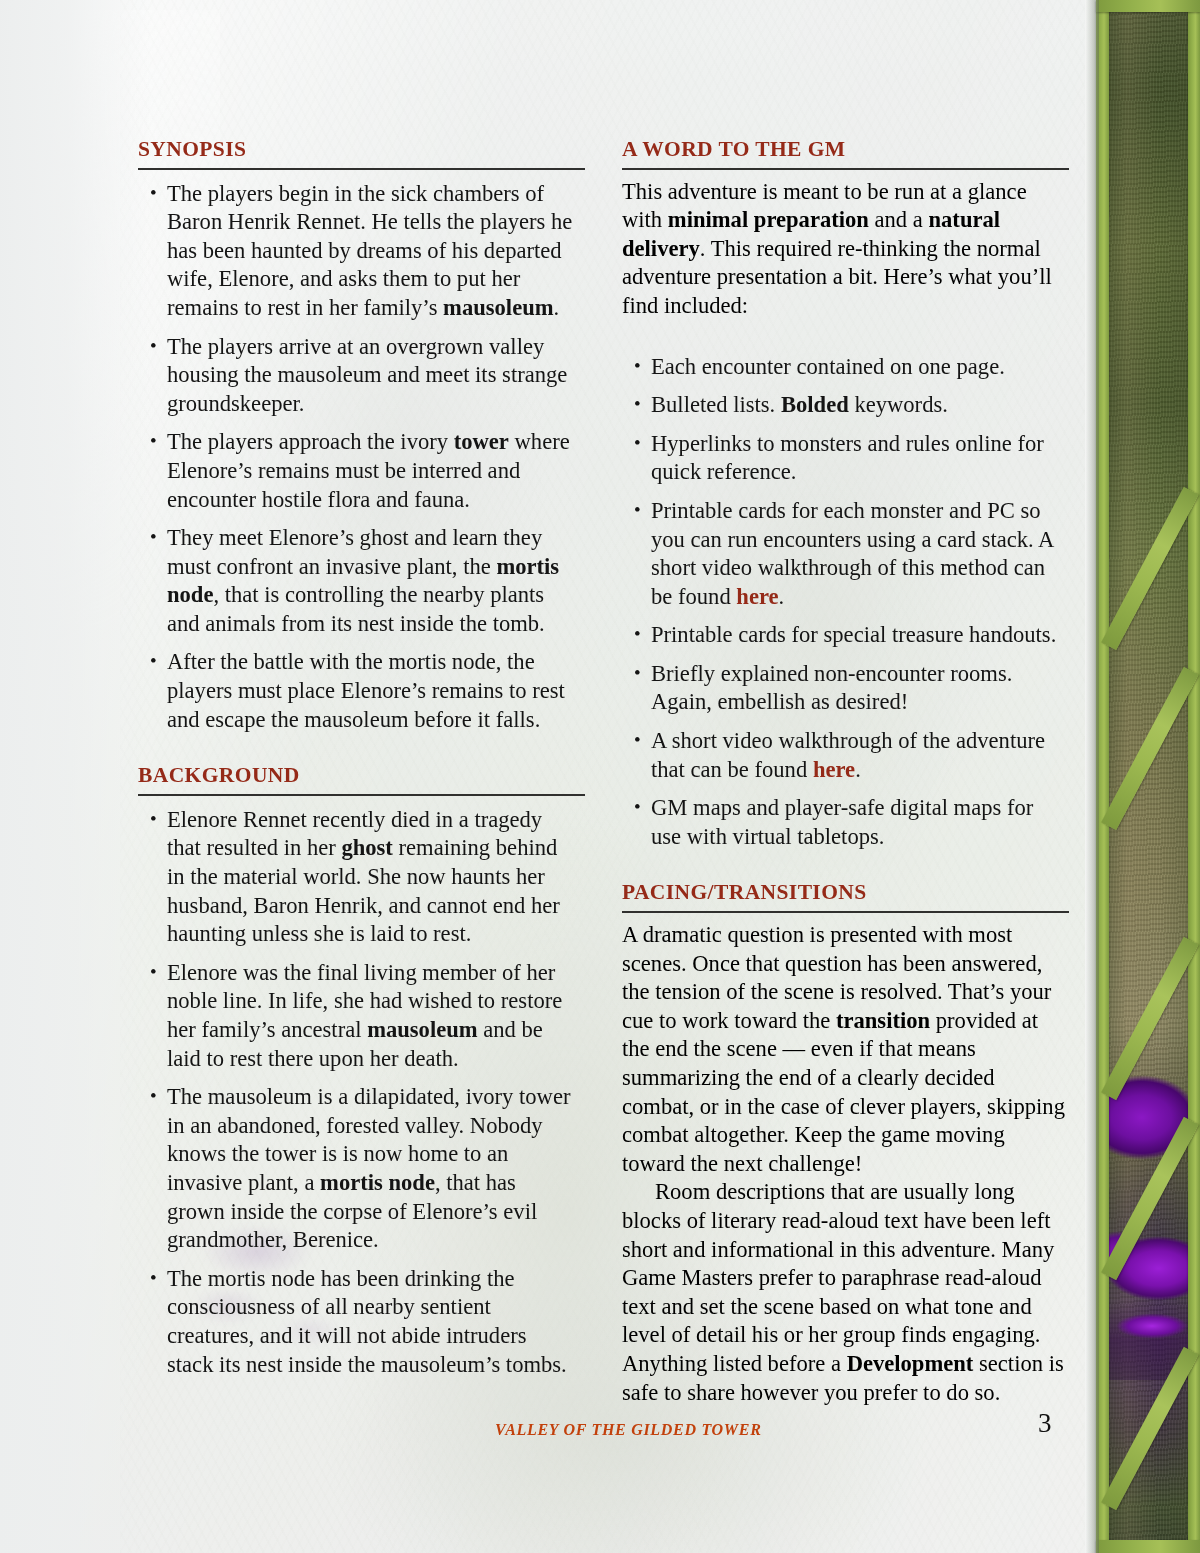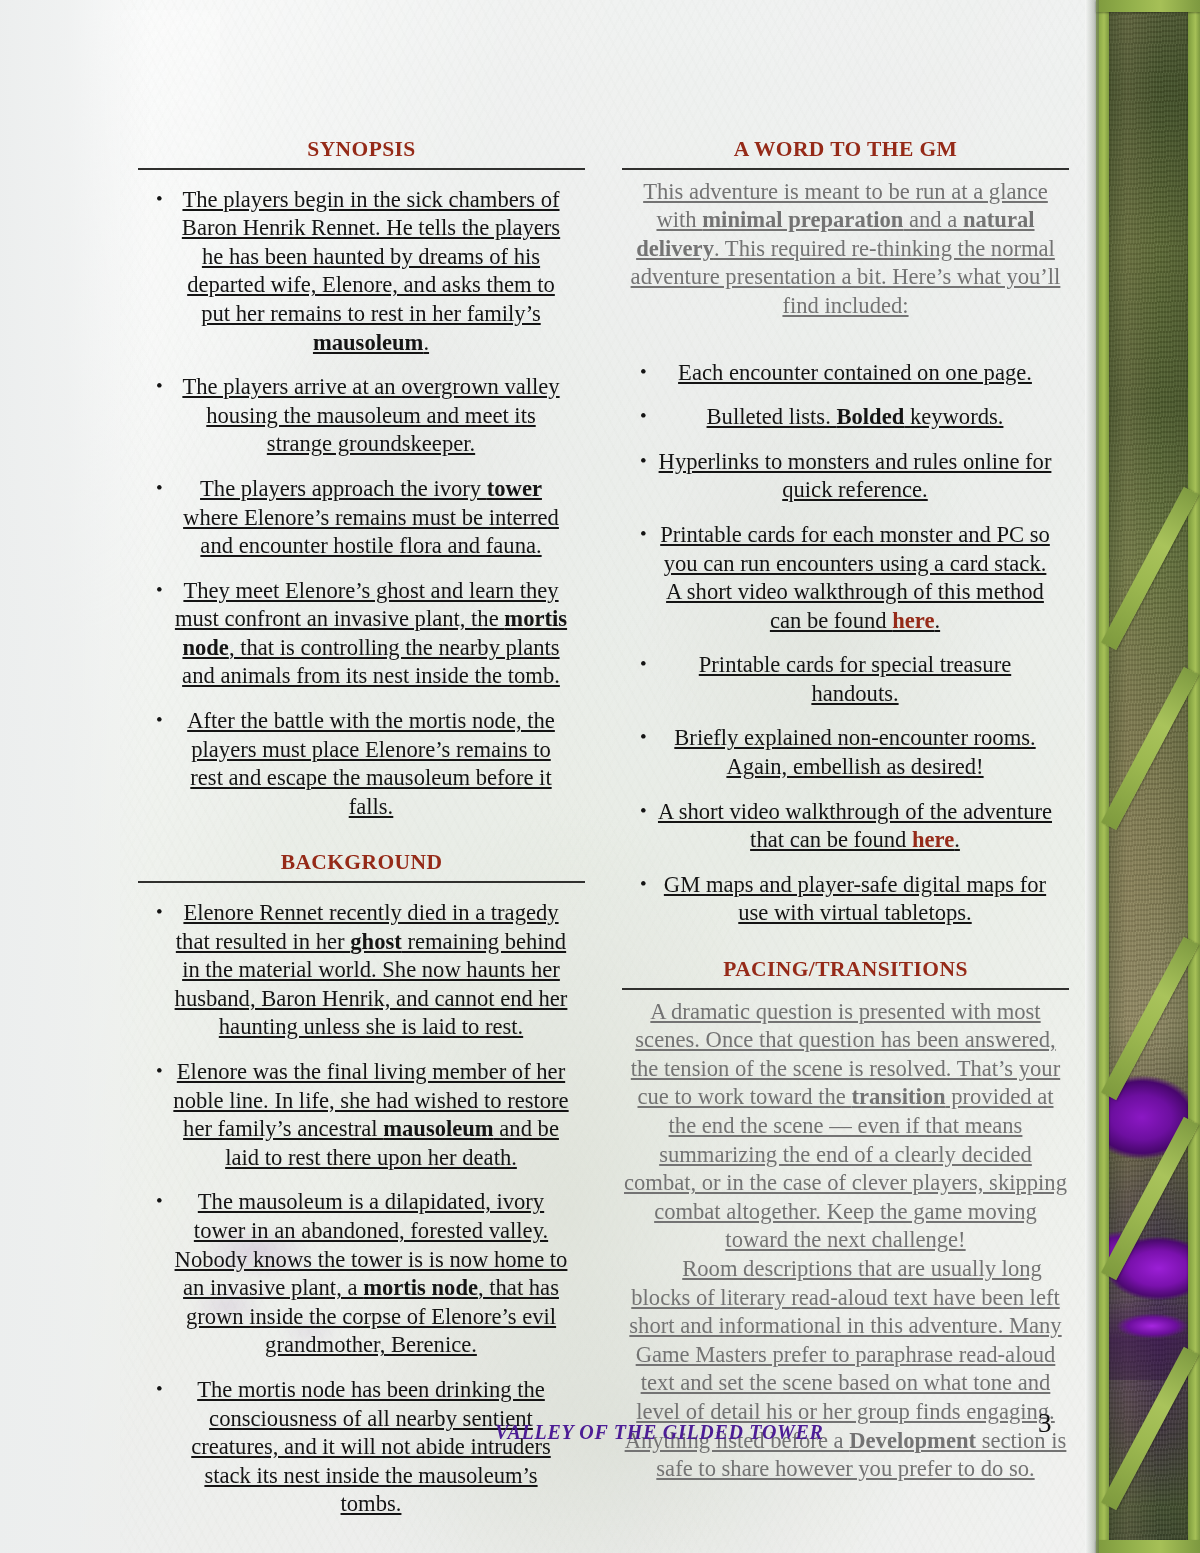--- a/index.html
+++ b/index.html
@@ -173,72 +173,70 @@
     font-weight: bold;
     letter-spacing: 0.4px;
     color: #952a18;
     line-height: 1.05;
   }
   .rule {
     height: 0;
     border-top: 2.2px solid #30302e;
     margin: 0 0 8px 0;
   }
-  .sect { margin-bottom: 30px; text-align: center; }
+  .sect { margin-bottom: 30px; }
   .sect:last-child { margin-bottom: 0; }
 
   ul.blist {
     list-style: none;
     margin: 0;
     padding: 0;
   }
   ul.blist li {
     position: relative;
     padding-left: 19px;
     font-size: 22.6px;
     line-height: 28.6px;
     color: #141414;
-    margin: 16px;
-    text-decoration: underline;
+    margin: 10px;
   }
   ul.blist li::before {
     content: "\2022";
     position: absolute;
     left: 2px;
     top: -1px;
     font-size: 19px;
     color: #141414;
   }
   p.body {
     margin: 0;
     font-size: 22.6px;
     line-height: 28.6px;
-    color: #737373;
-    text-decoration: underline;
+    color: #000000;
   }
   p.body + p.body { text-indent: 33px; }
   .gap { height: 22px; }
   b, strong { font-weight: bold; }
   a.link {
     color: #952a18;
     font-weight: bold;
     text-decoration: none;
   }
 
   
   .footer-title {
     position: absolute;
     left: 495px;
     top: 1421px;
     font-family: "Liberation Serif", serif;
     font-style: italic;
     font-weight: bold;
-    font-size: 20px;
+    font-size: 16px;
     letter-spacing: 0.7px;
-    color: #4c1d95;
+    color: #c2410c;
   }
   .footer-page {
     position: absolute;
     left: 1038px;
     top: 1408px;
     font-family: "Liberation Serif", serif;
     font-size: 27px;
     color: #111;
   }
 </style>

